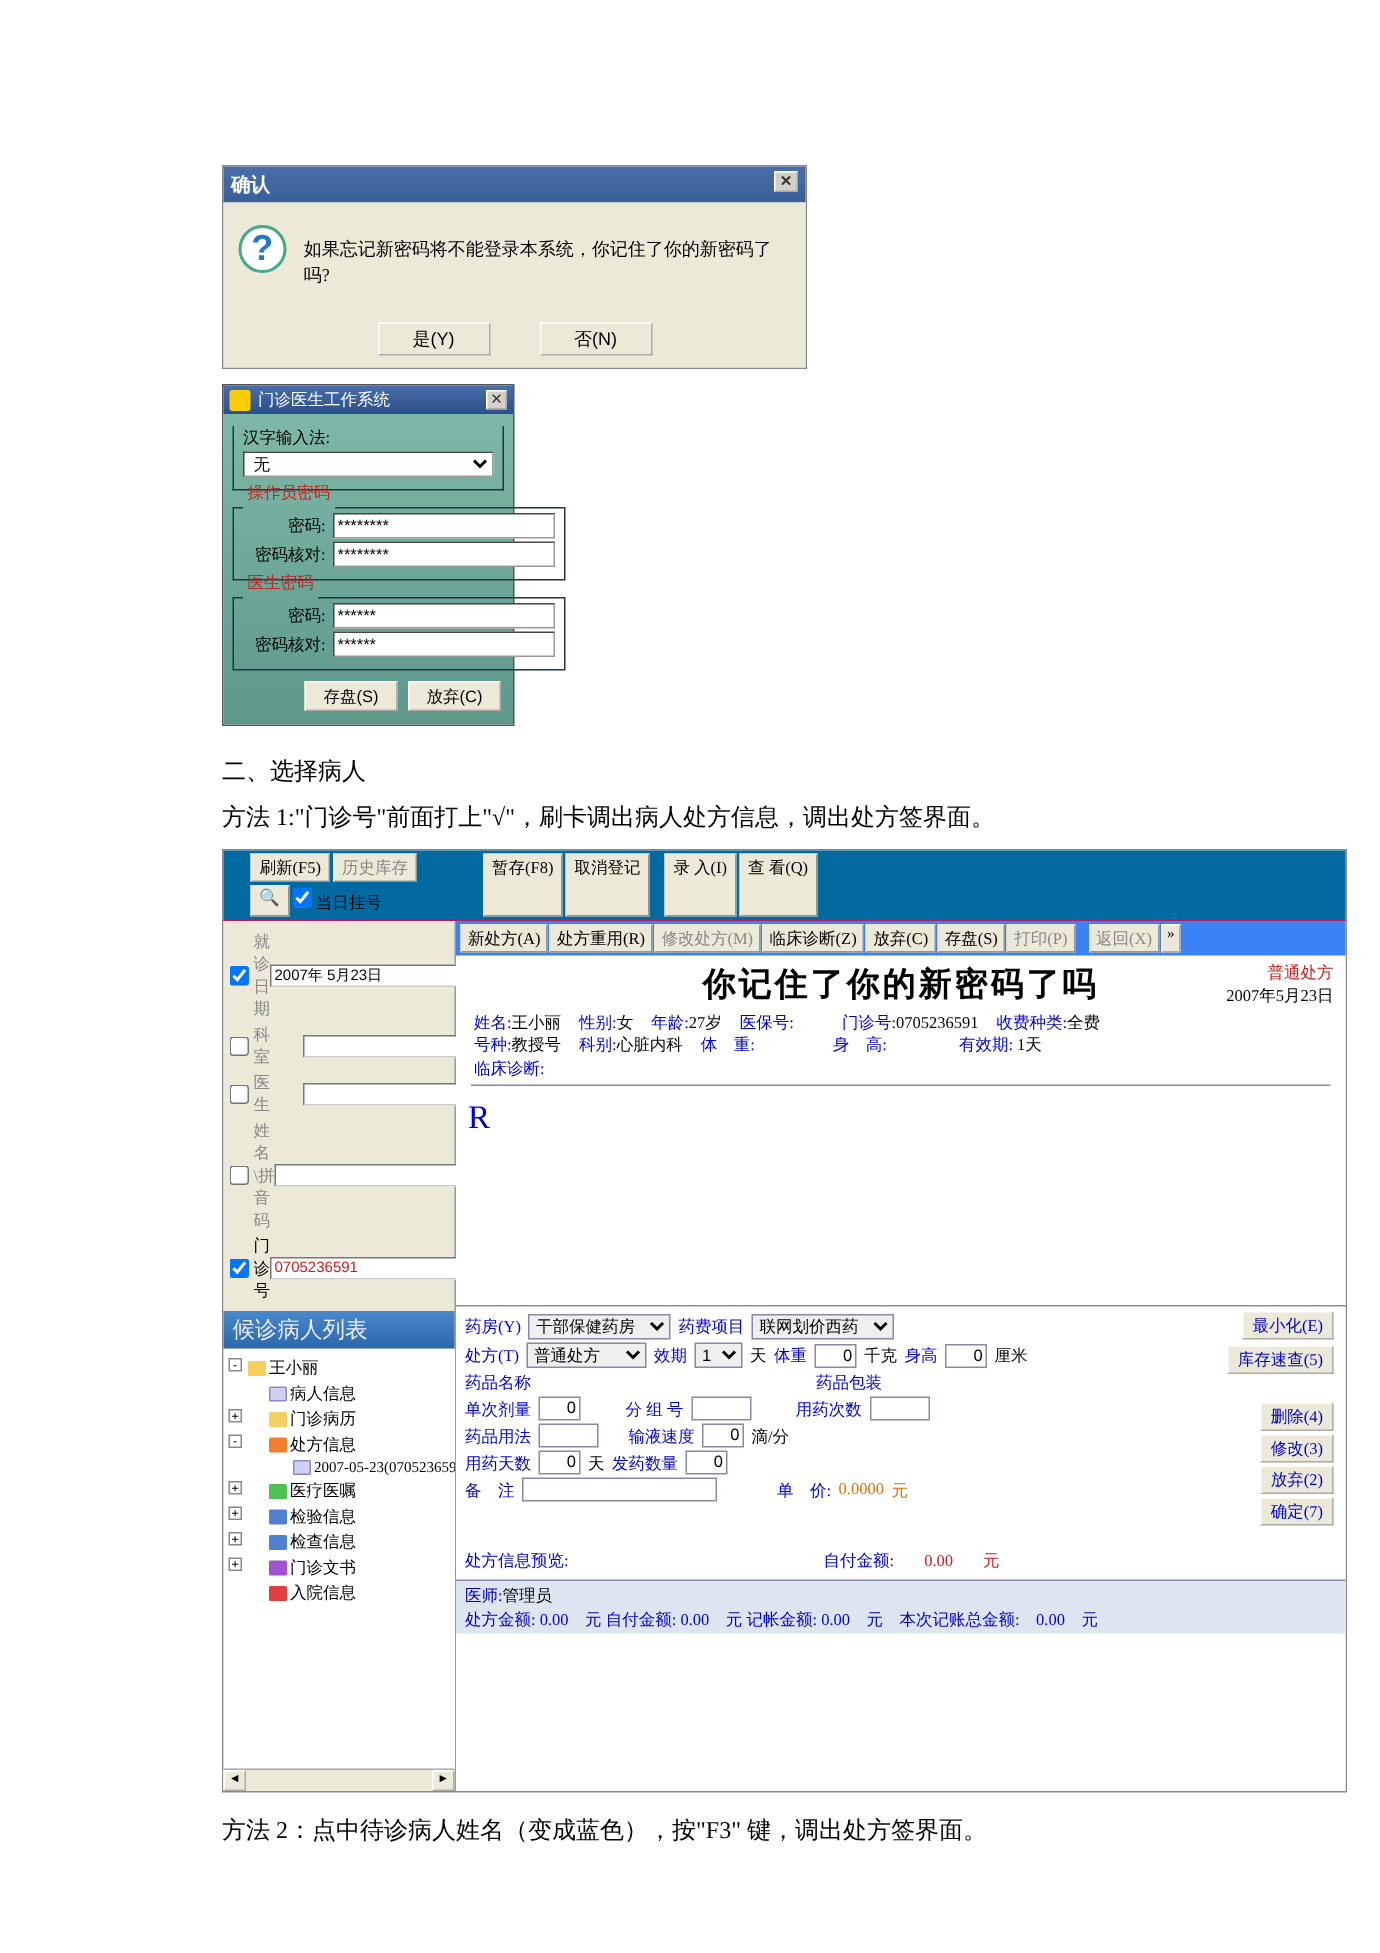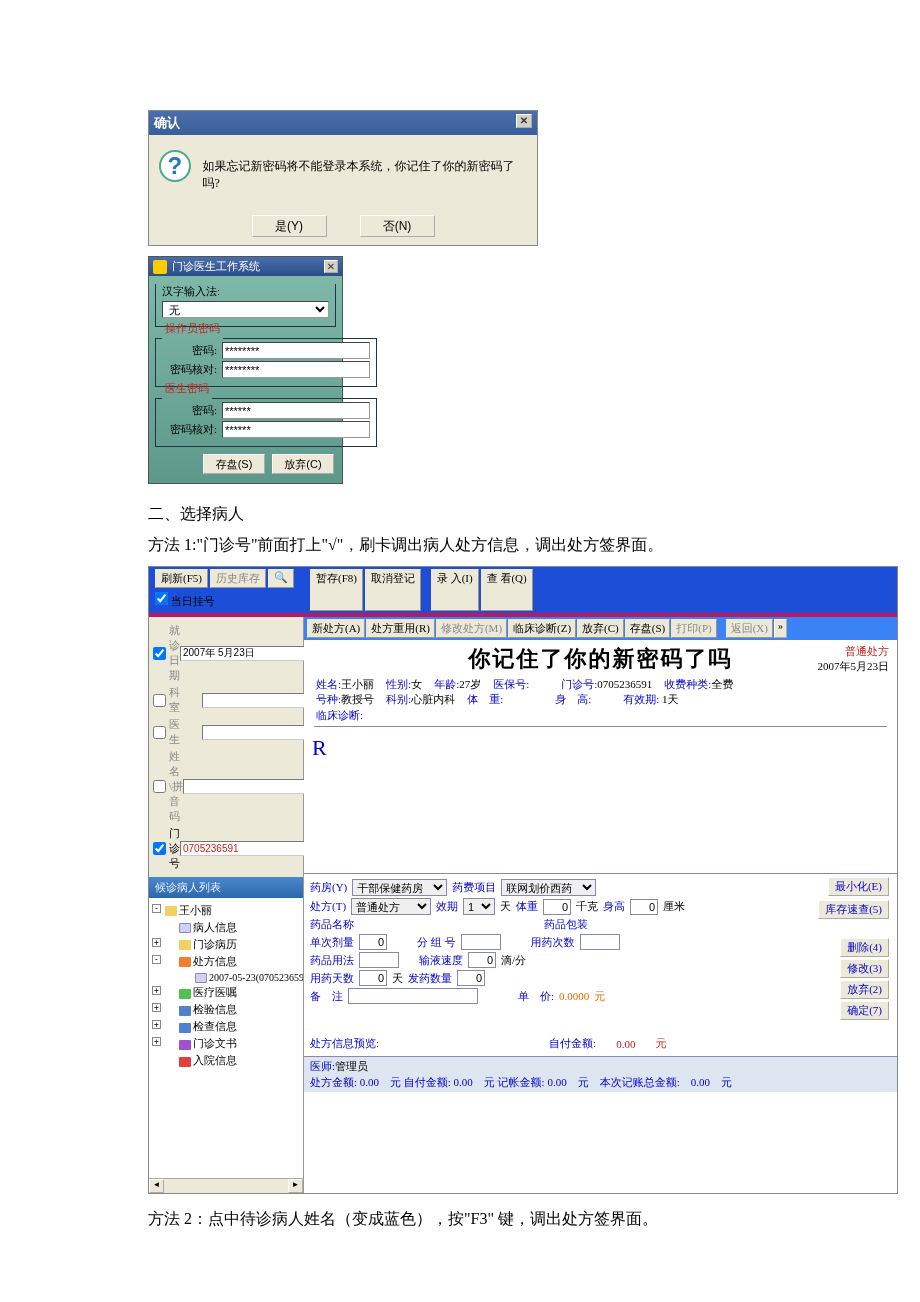--- a/index.html
+++ b/index.html
@@ -29,34 +29,34 @@
     .dialog2 .row input, .dialog2 .row select { flex: 1; height: 17px; border: 1px inset #999; font-size: 11px; padding: 0 2px; background: #fff; }
     .dialog2 .btns2 { text-align: right; padding: 3px 2px; }
     .dialog2 .btns2 button { width: 62px; height: 20px; background: #ece9d8; border: 1px outset #fff; font-size: 11px; cursor: pointer; margin-left: 4px; }
     
     .text1 { margin: 20px 0 10px 148px; font-size: 16px; }
     .text2 { margin: 10px 0 10px 148px; font-size: 16px; }
     .text3 { margin: 15px 0 10px 148px; font-size: 16px; }
     
     
     .mainwin { width: 750px; margin: 8px 0 0 148px; border: 1px solid #888; font-size: 11px; }
-    .mainwin .toolbar { background: #1d4ed8; padding: 2px 6px; display: flex; gap: 2px; border-bottom: 4px solid #be185d; flex-wrap: wrap; }
+    .mainwin .toolbar { background: #0369a1; padding: 2px 18px; display: flex; gap: 2px; border-bottom: 1px solid #be185d; flex-wrap: wrap; }
     .mainwin .toolbar .tbtn { border: 1px outset #ece9d8; padding: 1px 5px; font-size: 11px; background: #ece9d8; cursor: pointer; white-space: nowrap; }
     .mainwin .toolbar .tbtn.dis { color: #888; }
     .mainwin .toolbar .sep { width: 6px; }
     .mainwin .content { display: flex; }
     
     .leftpane { width: 155px; background: #ece9d8; border-right: 1px solid #999; }
     .leftpane .filters { padding: 4px; }
     .leftpane .filters .frow { display: flex; align-items: center; margin: 2px 0; font-size: 11px; color: #888; }
     .leftpane .filters .frow input[type=checkbox] { margin-right: 3px; }
     .leftpane .filters .frow .flabel { width: 62px; letter-spacing: 0; }
     .leftpane .filters .frow .finput { flex: 1; height: 15px; border: 1px inset #ccc; background: #fff; font-size: 10px; padding: 0 2px; }
     .leftpane .filters .frow.active .flabel { color: #000; }
-    .leftpane .listhdr { background: linear-gradient(#4a88cc, #2a68aa); color: #eef; padding: 3px 6px; font-size: 11px; }
+    .leftpane .listhdr { background: linear-gradient(#4a88cc, #2a68aa); color: #eef; padding: 3px 6px; font-size: 15px; }
     .leftpane .tree { background: #fff; padding: 4px 2px; height: 280px; overflow: auto; font-size: 11px; }
     .leftpane .tree .tnode { padding: 1px 0 1px 14px; position: relative; white-space: nowrap; }
     .leftpane .tree .tnode .exp { position: absolute; left: 1px; top: 2px; width: 9px; height: 9px; border: 1px solid #888; font-size: 8px; text-align: center; line-height: 7px; background: #fff; cursor: pointer; font-family: monospace; }
     .leftpane .tree .ticon2 { display: inline-block; width: 12px; height: 10px; background: #f5d060; margin-right: 2px; vertical-align: middle; border-radius: 1px; }
     .leftpane .tree .ticon2.doc { background: #d0d0f0; border: 1px solid #88c; }
     .leftpane .tree .ticon2.green { background: #50c050; }
     .leftpane .tree .ticon2.blue { background: #5080d0; }
     .leftpane .tree .ticon2.orange { background: #f08030; }
     .leftpane .tree .ticon2.red { background: #e04040; }
     .leftpane .tree .ticon2.purple { background: #a050d0; }
@@ -265,21 +265,21 @@
             <span><span class="lbl">年龄:</span><span class="val">27岁</span></span>
             <span><span class="lbl">医保号:</span></span>
             <span style="margin-left:20px;"><span class="lbl">门诊号:</span><span class="val">0705236591</span></span>
             <span><span class="lbl">收费种类:</span><span class="val">全费</span></span>
           </div>
           <div class="irow">
             <span><span class="lbl">号种:</span><span class="val">教授号</span></span>
             <span><span class="lbl">科别:</span><span class="val">心脏内科</span></span>
             <span><span class="lbl">体　重:</span></span>
             <span style="margin-left:40px;"><span class="lbl">身　高:</span></span>
-            <span style="margin-left:20px;"><span class="lbl">有效期:</span> <span class="val">1天</span></span>
+            <span style="margin-left:36px;"><span class="lbl">有效期:</span> <span class="val">1天</span></span>
           </div>
         </div>
         <div class="cdx">临床诊断:</div>
         <hr>
       </div>
 
       <div class="rxbody">
         <div class="rxsym"><span>R</span><span class="under"></span></div>
       </div>
 

